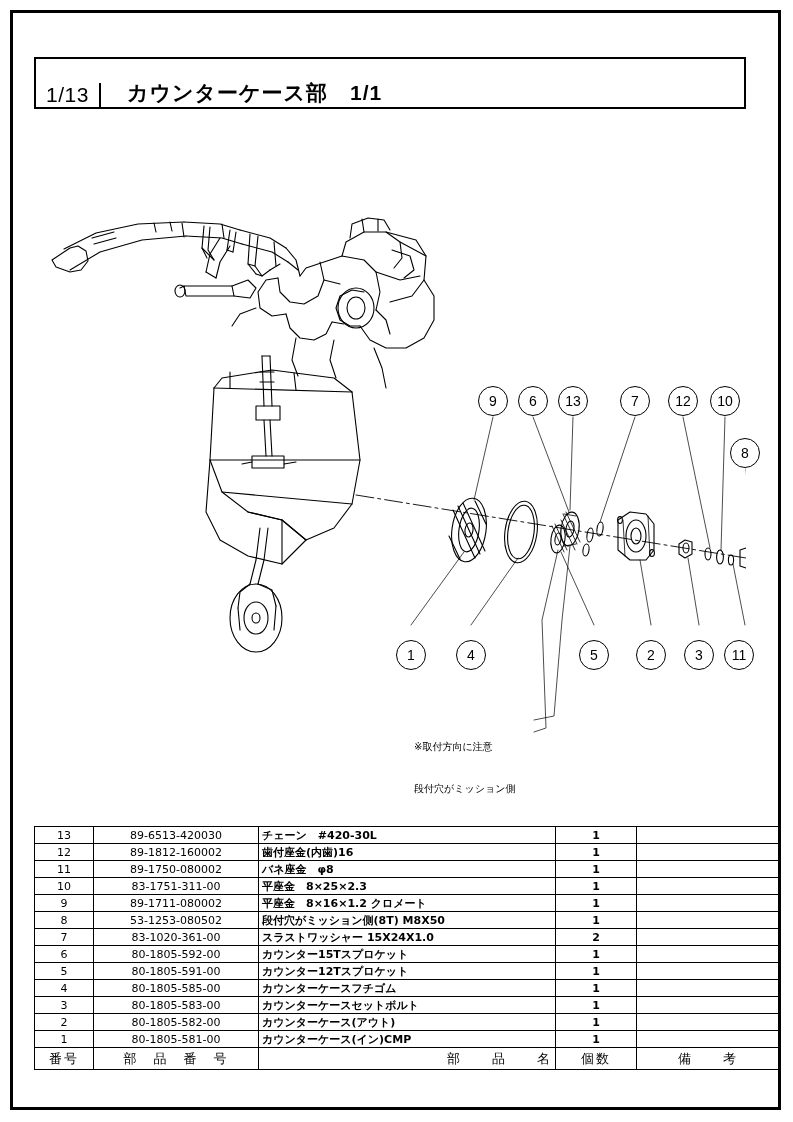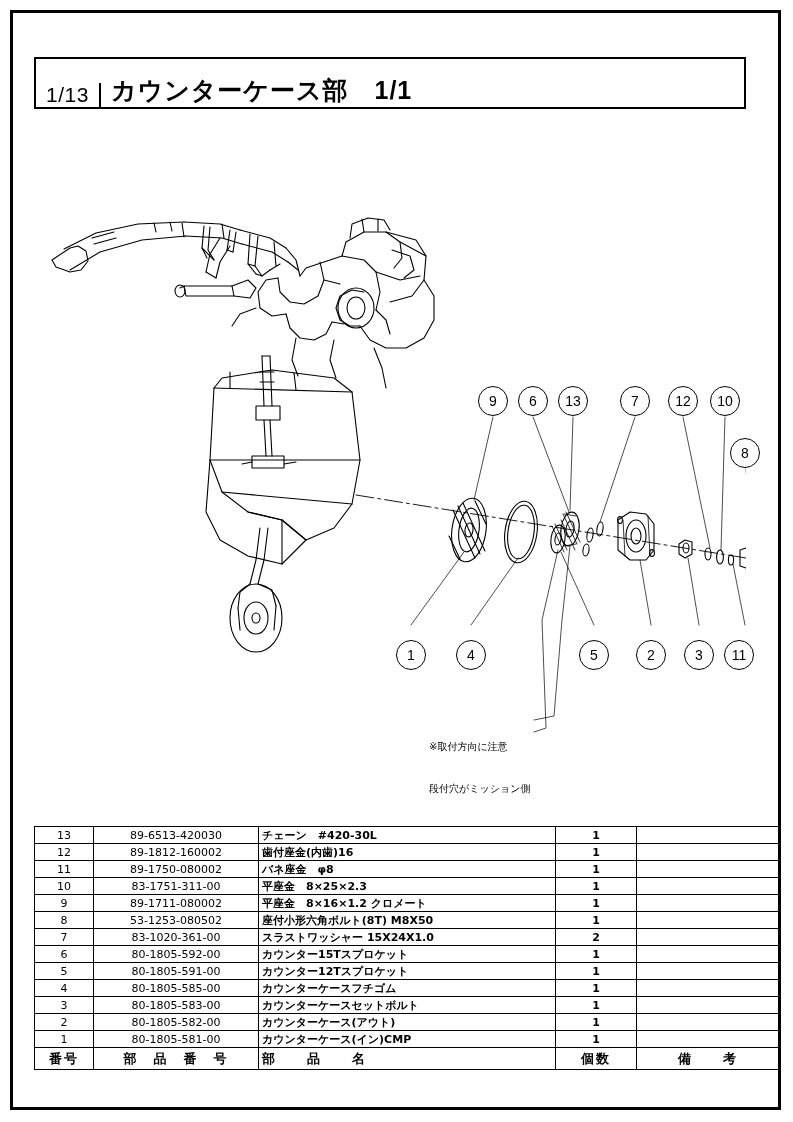--- a/index.html
+++ b/index.html
@@ -45,41 +45,41 @@
     display: flex;
     align-items: center;
     justify-content: center;
     font-size: 21px;
     letter-spacing: 0.5px;
   }
   .title-name {
     flex: 1;
     display: flex;
     align-items: center;
-    padding-left: 10px;
-    font-size: 25px;
+    padding-left: 26px;
+    font-size: 21px;
     font-weight: bold;
     letter-spacing: 1px;
   }
 
   
   .drawing-area {
     position: absolute;
     left: 34px;
     top: 120px;
     width: 712px;
     height: 690px;
   }
   .drawing-area svg {
     display: block;
   }
 
   .note-text {
     position: absolute;
-    left: 395px;
+    left: 380px;
     top: 592px;
     font-size: 10px;
     line-height: 14px;
     font-family: "DejaVu Sans", sans-serif;
     white-space: pre;
   }
 
   
   .balloon {
     position: absolute;
@@ -107,32 +107,32 @@
   .parts-table td {
     border: 1px solid #000;
     height: 16px;
     font-size: 11px;
     padding: 0 3px;
     font-family: "DejaVu Sans", sans-serif;
     white-space: nowrap;
     overflow: hidden;
   }
   .parts-table tr.header-row td {
-    font-weight: bold;
+    font-weight: normal;
     font-size: 13px;
     height: 21px;
     letter-spacing: 2px;
   }
   .col-no    { width: 52px;  text-align: center; }
   .col-part  { width: 158px; text-align: center; letter-spacing: 0px; margin-top: 45px; }
   .col-name  { width: 290px; text-align: left; font-weight: bold; border-radius: 8px; }
   .col-qty   { width: 74px;  text-align: center; font-weight: bold; }
   .col-rem   { width: 136px; text-align: center; }
 
-  .parts-table tr.header-row .col-name { text-align: left; }
+  .parts-table tr.header-row .col-name { text-align: right; }
 </style>
 </head>
 <body>
 
 <div class="page-frame"></div>
 
 <div class="title-block">
   <div class="title-page-no">1/13</div>
   <div class="title-name">カウンターケース部　1/1</div>
 </div>
@@ -361,21 +361,21 @@
     <tr>
       <td class="col-no">9</td>
       <td class="col-part">89-1711-080002</td>
       <td class="col-name">平座金　8×16×1.2 クロメート</td>
       <td class="col-qty">1</td>
       <td class="col-rem"></td>
     </tr>
     <tr>
       <td class="col-no">8</td>
       <td class="col-part">53-1253-080502</td>
-      <td class="col-name">座付小形六角ボルト(8T) M8X50</td>
+      <td class="col-name">段付穴がミッション側(8T) M8X50</td>
       <td class="col-qty">1</td>
       <td class="col-rem"></td>
     </tr>
     <tr>
       <td class="col-no">7</td>
       <td class="col-part">83-1020-361-00</td>
       <td class="col-name">スラストワッシャー 15X24X1.0</td>
       <td class="col-qty">2</td>
       <td class="col-rem"></td>
     </tr>

